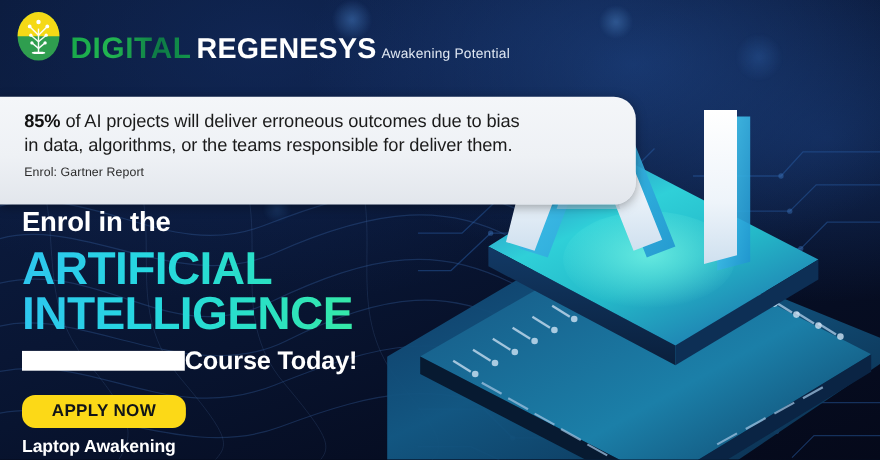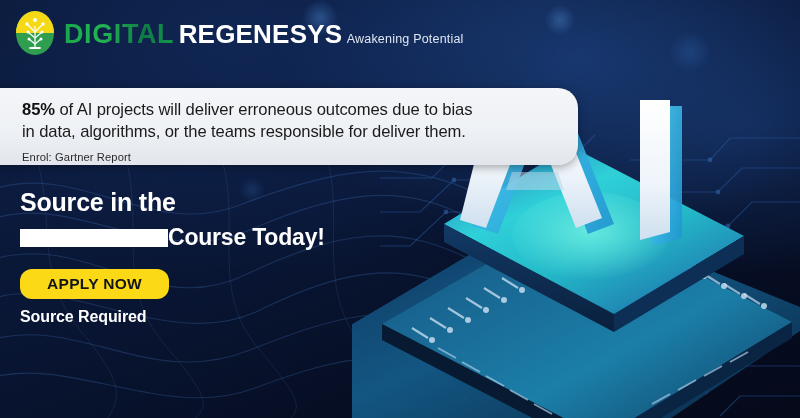--- a/index.html
+++ b/index.html
@@ -46,21 +46,21 @@
   
   .bg-circuit {
     position:absolute; left:380px; top:120px; width:420px; height:298px;
     opacity:.85;
   }
   .bg-circuit svg { width:100%; height:100%; display:block; }
 
   
   .logo {
     position:absolute; left:13px; top:8px;
-    display:flex; align-items:center; gap:7px;
+    display:flex; align-items:flex-end; gap:7px;
     z-index:9;
   }
   .logo-mark { width:44px; height:50px; flex:none; }
   .logo-mark svg { width:100%; height:100%; display:block; }
   .logo-words { padding-top:2px; }
   .logo-digital {
     font-size:27px; font-weight:bold; letter-spacing:.6px; line-height:1;
     background:linear-gradient(100deg,#18a84a 0%,#22b551 35%,#0e7a46 72%,#13994b 100%);
     -webkit-background-clip:text; background-clip:text; color:transparent;
     -webkit-text-fill-color:transparent;
@@ -69,21 +69,21 @@
     font-size:26px; font-weight:bold; letter-spacing:.2px; line-height:1.02;
     color:#ffffff; margin-top:1px;
   }
   .logo-tagline {
     font-size:12.5px; color:#dfe7f2; letter-spacing:.2px;
     text-align:right; margin-top:2px; padding-right:2px;
   }
 
   
   .stat-banner {
-    position:absolute; left:0; top:88px; width:578px; height:77px;
+    position:absolute; left:0; top:88px; width:578px; height:98px;
     background:linear-gradient(180deg,#f4f6f9 0%,#eef1f5 55%,#e2e6ec 100%);
     border-top-right-radius:20px; border-bottom-right-radius:20px;
     box-shadow:0 2px 10px rgba(0,0,0,.35);
     padding:11px 18px 0 22px;
     z-index:8;
   }
   .stat-line {
     font-size:16.6px; color:#1b1b1b; line-height:1.30; letter-spacing:-.1px;
     white-space:nowrap;
   }
@@ -341,22 +341,26 @@
 
   <div class="stat-banner">
     <div class="stat-line">
       <span class="stat-pct">85%</span><span> of AI projects will deliver erroneous outcomes due to bias</span>
     </div>
     <div class="stat-line">in data, algorithms, or the teams responsible for deliver them.</div>
     <div class="stat-source">Enrol: Gartner Report</div>
   </div>
 
   <div class="copy">
-    <div class="enrol">Source in the</div>
+    <div class="enrol">Enrol in the</div>
+    <div class="headline">
+      <span>ARTIFICIAL</span>
+      <span class="l2">INTELLIGENCE</span>
+    </div>
     <div class="course-row">
       <span class="redaction-bar"></span>
       <span class="course-today">Course Today!</span>
     </div>
     <button class="apply-btn">APPLY NOW</button>
-    <div class="laptop">Source Required</div>
+    <div class="laptop">Laptop Awakening</div>
   </div>
 
 </div>
 
 </body></html>

